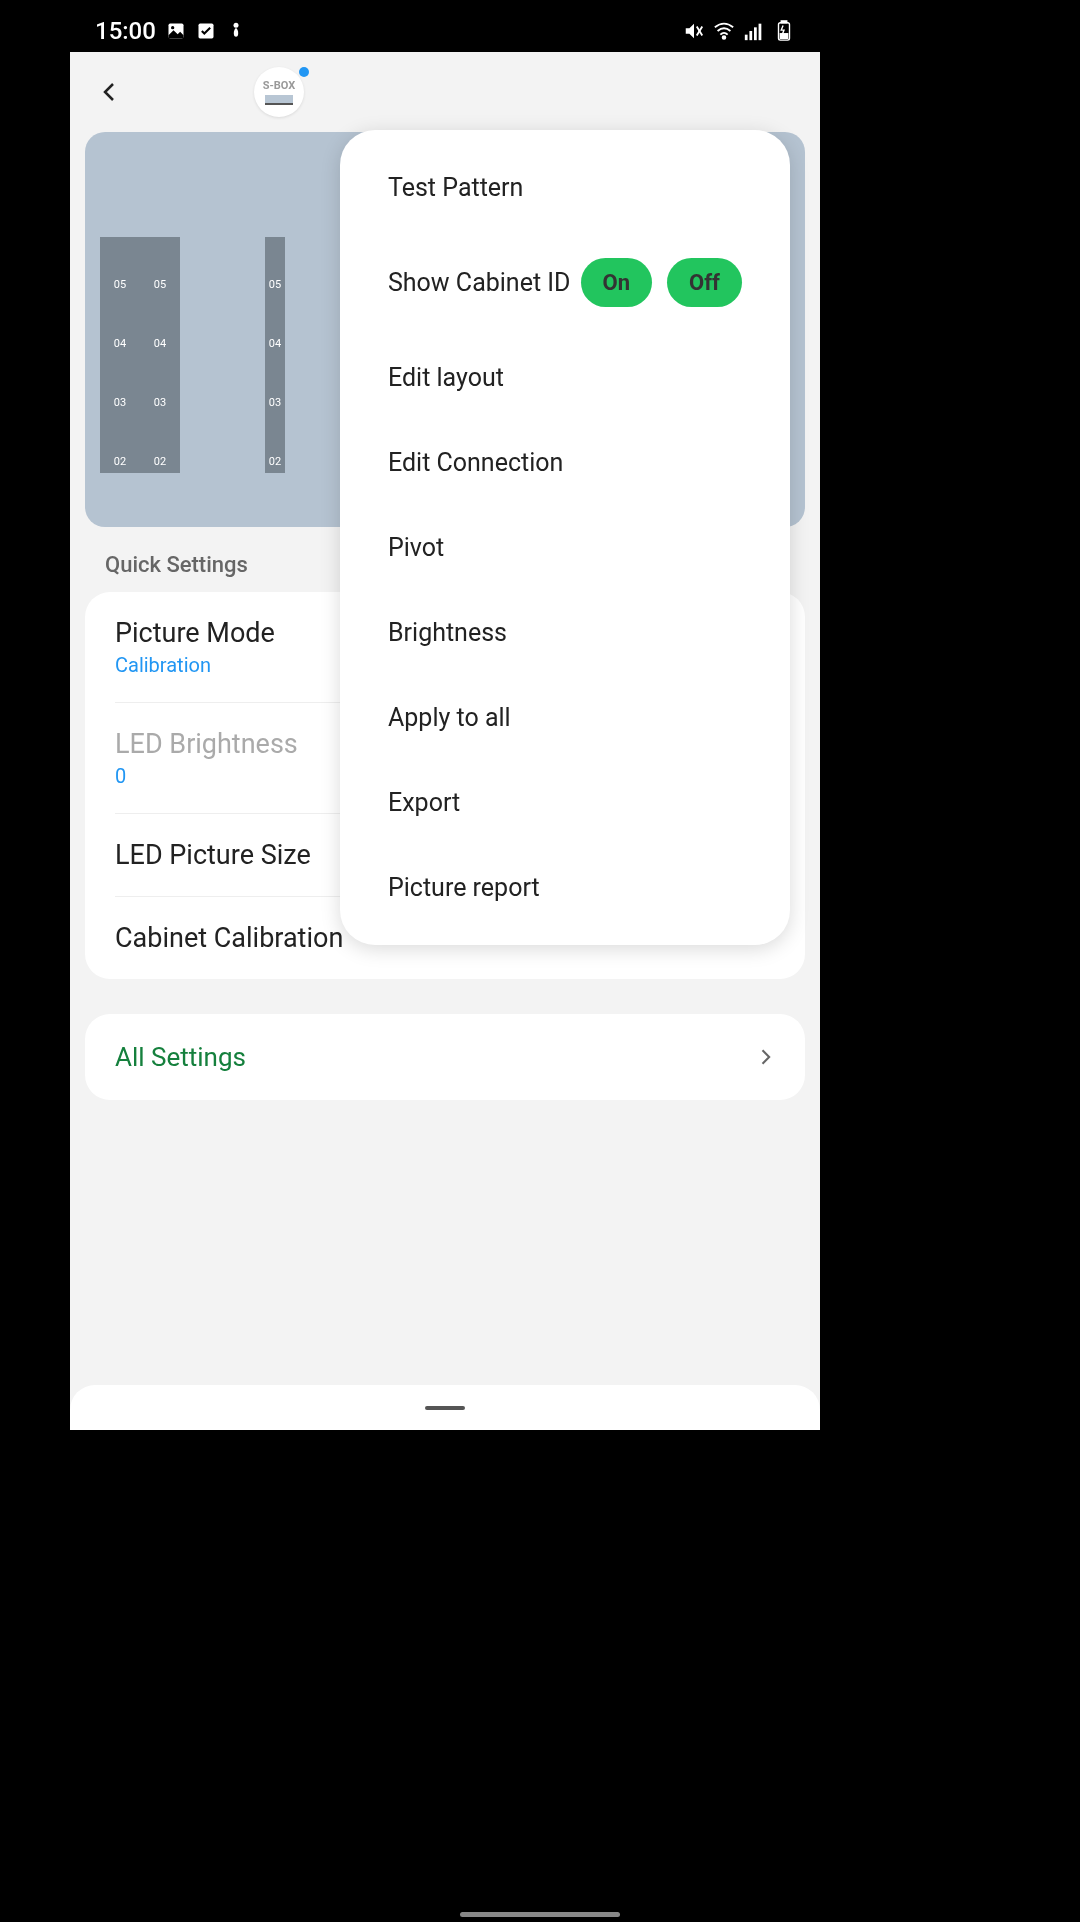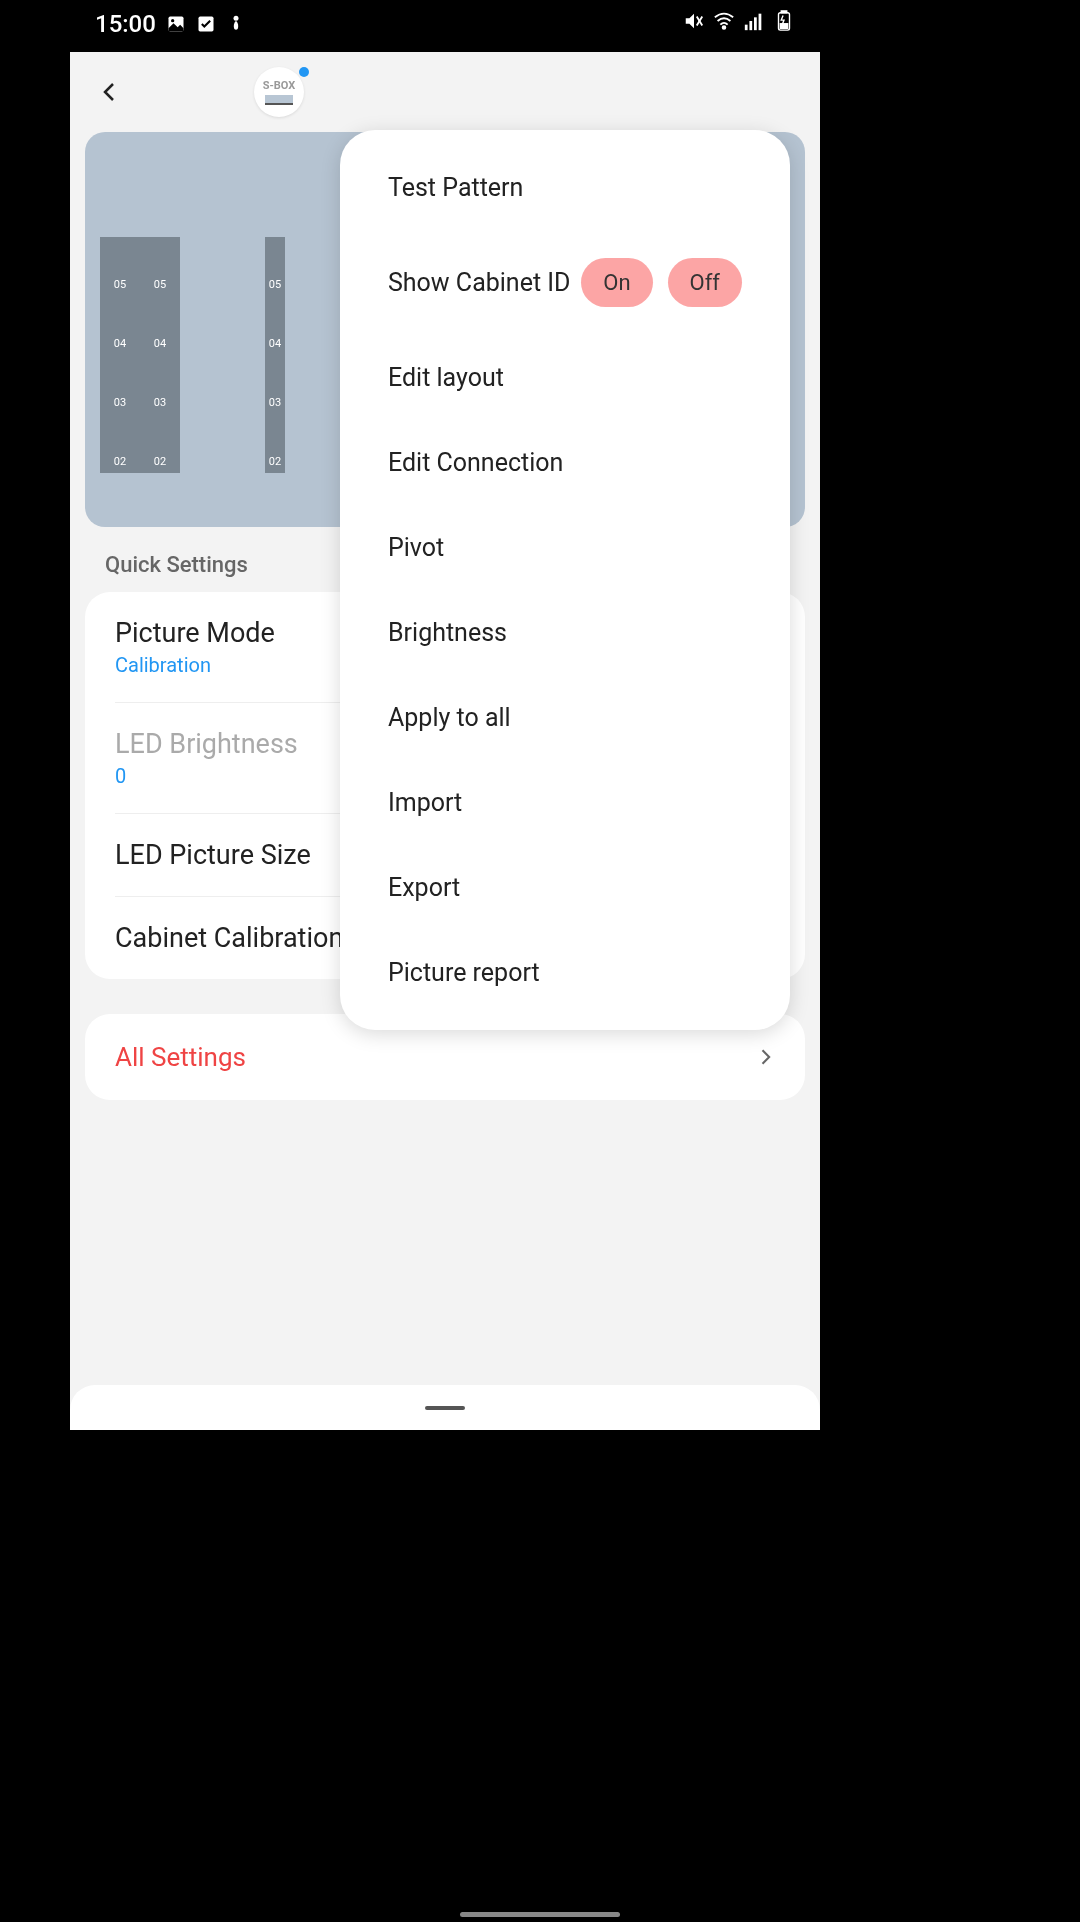--- a/index.html
+++ b/index.html
@@ -1,20 +1,20 @@
 <!DOCTYPE html>
 <html><head>
 <meta charset="utf-8">
 <style>
   * { margin: 0; padding: 0; box-sizing: border-box; font-family: -apple-system, BlinkMacSystemFont, 'Segoe UI', Roboto, sans-serif; }
   body { background: #000; display: flex; justify-content: center; }
   .phone { width: 1080px; height: 1922px; background: #000; position: relative; }
   .screen { position: absolute; top: 10px; left: 70px; width: 750px; height: 1420px; background: #f3f3f3; overflow: hidden; }
   
-  .status-bar { position: absolute; top: 0; left: 0; right: 0; height: 42px; background: #000; color: #fff; display: flex; align-items: flex-start; padding: 0 25px; justify-content: space-between; }
+  .status-bar { position: absolute; top: 0; left: 0; right: 0; height: 42px; background: #000; color: #fff; display: flex; align-items: center; padding: 0 25px; justify-content: space-between; }
   .status-left { display: flex; align-items: center; gap: 10px; font-size: 24px; font-weight: 500; }
   .status-right { display: flex; align-items: center; gap: 8px; }
   .status-icon { width: 22px; height: 22px; }
   .status-left .small-ic { width:20px; height:20px; }
   
   .content { position: absolute; top: 42px; left: 0; right: 0; bottom: 0; background: #f3f3f3; }
   
   .header { display: flex; align-items: center; padding: 15px 20px; gap: 32px; position: relative; }
   .back-btn { width: 40px; height: 40px; display: flex; align-items: center; justify-content: center; }
   .sbox-badge { width: 50px; height: 50px; border-radius: 50%; background: #fff; display: flex; flex-direction: column; align-items: center; justify-content: center; font-size: 11px; color: #999; font-weight: 700; position: relative; box-shadow: 0 1px 3px rgba(0,0,0,0.1); }
@@ -30,27 +30,27 @@
   .section-title { font-size: 22px; color: #666; padding: 25px 35px 15px; font-weight: 500; }
   
   .card { background: #fff; margin: 0 15px; border-radius: 25px; padding: 0 30px; }
   .setting-row { padding: 25px 0; border-bottom: 1px solid #eee; }
   .setting-row:last-child { border-bottom: none; }
   .setting-label { font-size: 27px; color: #222; }
   .setting-label.dim { color: #aaa; }
   .setting-value { font-size: 20px; color: #2196F3; margin-top: 4px; }
   
   .all-settings { background: #fff; margin: 35px 15px; border-radius: 25px; padding: 28px 30px; display: flex; align-items: center; justify-content: space-between; }
-  .all-settings-label { font-size: 26px; color: #ef4444; }
+  .all-settings-label { font-size: 26px; color: #15803d; }
   
   
   .popup { position: absolute; top: 78px; left: 270px; width: 450px; background: #fff; border-radius: 35px; box-shadow: 0 4px 20px rgba(0,0,0,0.15); padding: 15px 0; z-index: 10; }
   .popup-item { padding: 28px 48px; font-size: 25px; color: #222; display: flex; align-items: center; justify-content: space-between; }
   .toggle-group { display: flex; gap: 15px; }
-  .toggle-btn { padding: 12px 22px; border-radius: 25px; background: #fca5a5; font-size: 22px; color: #333; }
+  .toggle-btn { padding: 12px 22px; border-radius: 25px; background: #22c55e; font-size: 22px; color: #333; font-weight: bold; }
   
   .bottom-sheet { position: absolute; bottom: 0; left: 0; right: 0; height: 45px; background: #fff; border-radius: 25px 25px 0 0; display:flex; align-items:center; justify-content:center;}
   .bottom-handle { width: 40px; height: 4px; background: #555; border-radius: 2px; }
   
   .nav-bar { position: absolute; bottom: 5px; left: 50%; transform: translateX(-50%); width: 160px; height: 5px; background: #888; border-radius: 3px; z-index:20;}
   
   svg { display: block; }
 </style>
 </head>
 <body>
@@ -202,23 +202,20 @@
         <div class="popup-item">
             <span>Pivot</span>
           </div>
         <div class="popup-item">
             <span>Brightness</span>
           </div>
         <div class="popup-item">
             <span>Apply to all</span>
           </div>
         <div class="popup-item">
-            <span>Import</span>
-          </div>
-        <div class="popup-item">
             <span>Export</span>
           </div>
         <div class="popup-item">
             <span>Picture report</span>
           </div>
       </div>
 
     </div>
   </div>
   <div class="nav-bar"></div>

